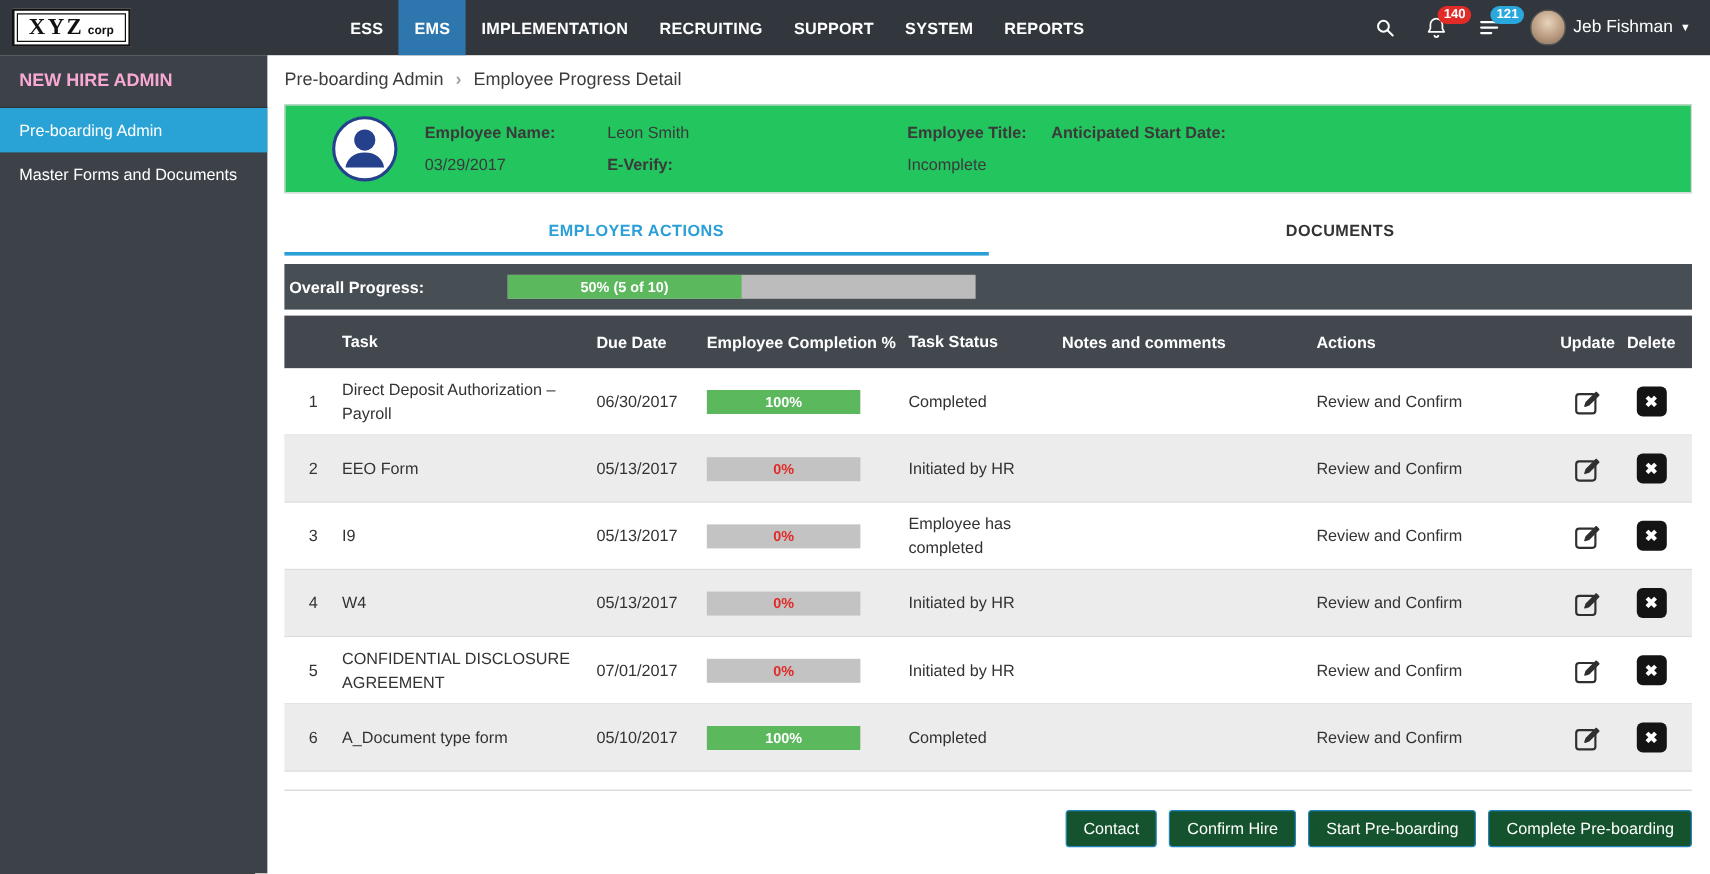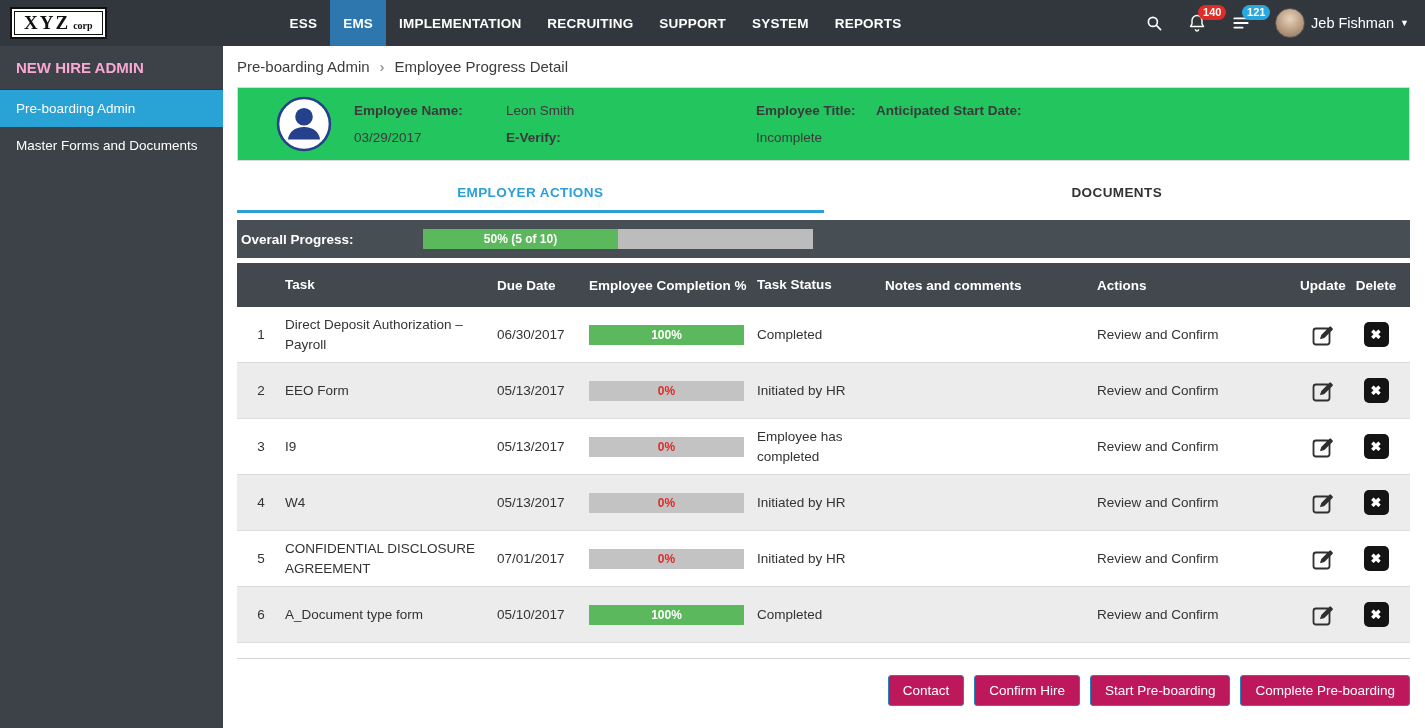--- a/index.html
+++ b/index.html
@@ -3,21 +3,21 @@
 <meta charset="utf-8">
 <style>
   *{margin:0;padding:0;box-sizing:border-box}
   html,body{width:1425px;height:728px}
   body{font-family:"Liberation Sans",sans-serif;background:#fff;overflow:hidden;position:relative}
 
   
   .topbar{position:absolute;top:0;left:0;width:1425px;height:46px;background:#31373c;display:flex;align-items:center;z-index:5}
   .logo{margin-left:10px;background:#fff;border:2px solid #111;box-shadow:inset 0 0 0 2px #fff,inset 0 0 0 3px #111;padding:3px 12px;display:flex;align-items:baseline;gap:3px}
   .logo-main{font-family:"Liberation Serif",serif;font-weight:bold;font-size:19px;letter-spacing:2px;color:#111}
-  .logo-sub{font-family:Liberation Serif, serif;font-size:10px;font-weight:bold;color:#111}
+  .logo-sub{font-family:Liberation Sans, sans-serif;font-size:10px;font-weight:bold;color:#111}
   .nav{display:flex;height:46px;margin-left:170px}
   .nav-item{display:flex;align-items:center;padding:0 13px;color:#fff;font-size:13.5px;font-weight:bold;letter-spacing:.2px;cursor:pointer;white-space:nowrap}
   .nav-item.active{background:#2d77ae}
   .top-right{margin-left:auto;display:flex;align-items:center;gap:24px;margin-right:16px}
   .icon-wrap{position:relative;display:flex;align-items:center;cursor:pointer}
   .badge{position:absolute;top:-8px;left:11px;color:#fff;font-size:11px;font-weight:bold;border-radius:9px;padding:1px 5px;line-height:13px;white-space:nowrap}
   .badge.red{background:#e02b27}
   .badge.blue{background:#2aa8dd}
   .avatar-sm{width:30px;height:30px;border-radius:50%;background:radial-gradient(circle at 50% 35%,#e8d3bc 0%,#b99b80 55%,#84705e 100%);border:1px solid #555;cursor:pointer}
   .user-box{display:flex;align-items:center;gap:6px;cursor:pointer}
@@ -59,32 +59,32 @@
   .c-task{width:212px;line-height:1.45;flex-shrink:0}
   .c-due{width:92px;flex-shrink:0}
   .c-comp{width:168px;flex-shrink:0}
   .c-status{width:128px;padding-right:8px;line-height:1.45;flex-shrink:0}
   .c-notes{width:212px;flex-shrink:0}
   .c-actions{width:198px;flex-shrink:0}
   .c-upd{width:56px;display:flex;justify-content:center;flex-shrink:0;text-align:center}
   .c-del{width:50px;display:flex;justify-content:center;flex-shrink:0;text-align:center}
   .thead .c-upd,.thead .c-del{display:block}
 
-  .rbar{position:relative;width:155px;height:20px;background:#c3c3c3;overflow:hidden}
+  .rbar{position:relative;width:128px;height:20px;background:#c3c3c3;overflow:hidden}
   .rbar .fill{position:absolute;left:0;top:0;bottom:0;background:#5cb85c;width:0}
   .rlabel{position:absolute;left:0;top:0;right:0;bottom:0;display:flex;align-items:center;justify-content:center;font-size:12px;font-weight:bold;color:#333}
   .pct-full .rlabel{color:#fff}
   .pct-zero .rlabel{color:#e02b27}
 
   .edit-btn{width:27px;height:27px;display:flex;align-items:center;justify-content:center;cursor:pointer}
   .del-btn{width:25px;height:25px;background:#141414;border-radius:5px;color:#fff;display:flex;align-items:center;justify-content:center;font-size:13px;font-weight:bold;cursor:pointer}
   .table-end{height:16px;border-bottom:1px solid #d5d5d5}
 
   .footer-btns{display:flex;justify-content:flex-end;gap:10px;margin-top:16px}
-  .fbtn{background:#be185d;border:1px solid #2385c0;color:#fff;font-size:13.5px;padding:7px 14px;border-radius:3px;cursor:pointer;font-family:inherit}
+  .fbtn{background:#14532d;border:1px solid #2385c0;color:#fff;font-size:13.5px;padding:7px 14px;border-radius:3px;cursor:pointer;font-family:inherit}
 </style>
 </head>
 <body>
 
 <div class="topbar">
   <div class="logo">
     <span class="logo-main">XYZ</span>
     <span class="logo-sub">corp</span>
   </div>
   <div class="nav">

